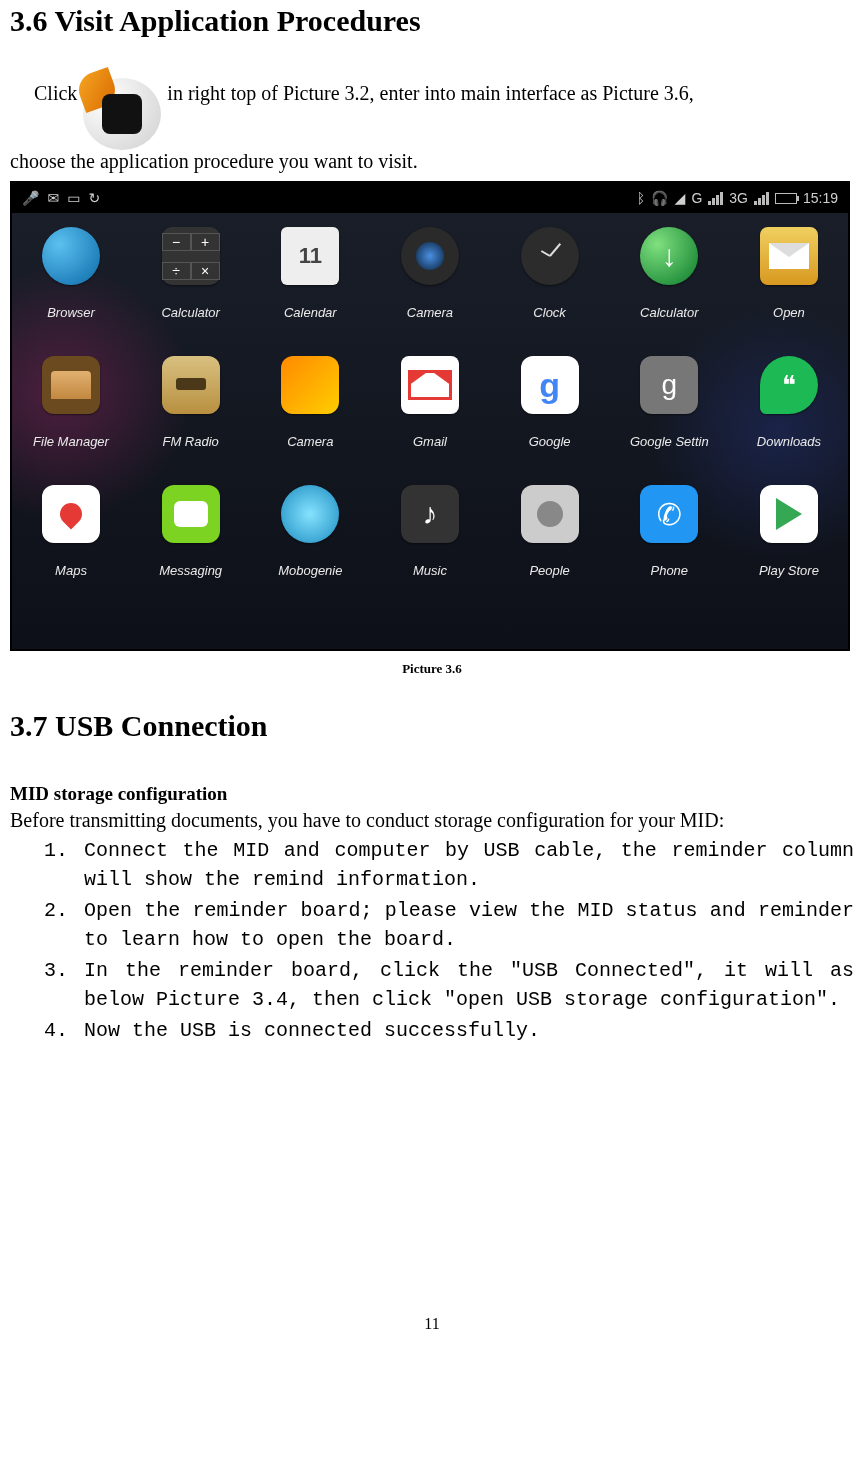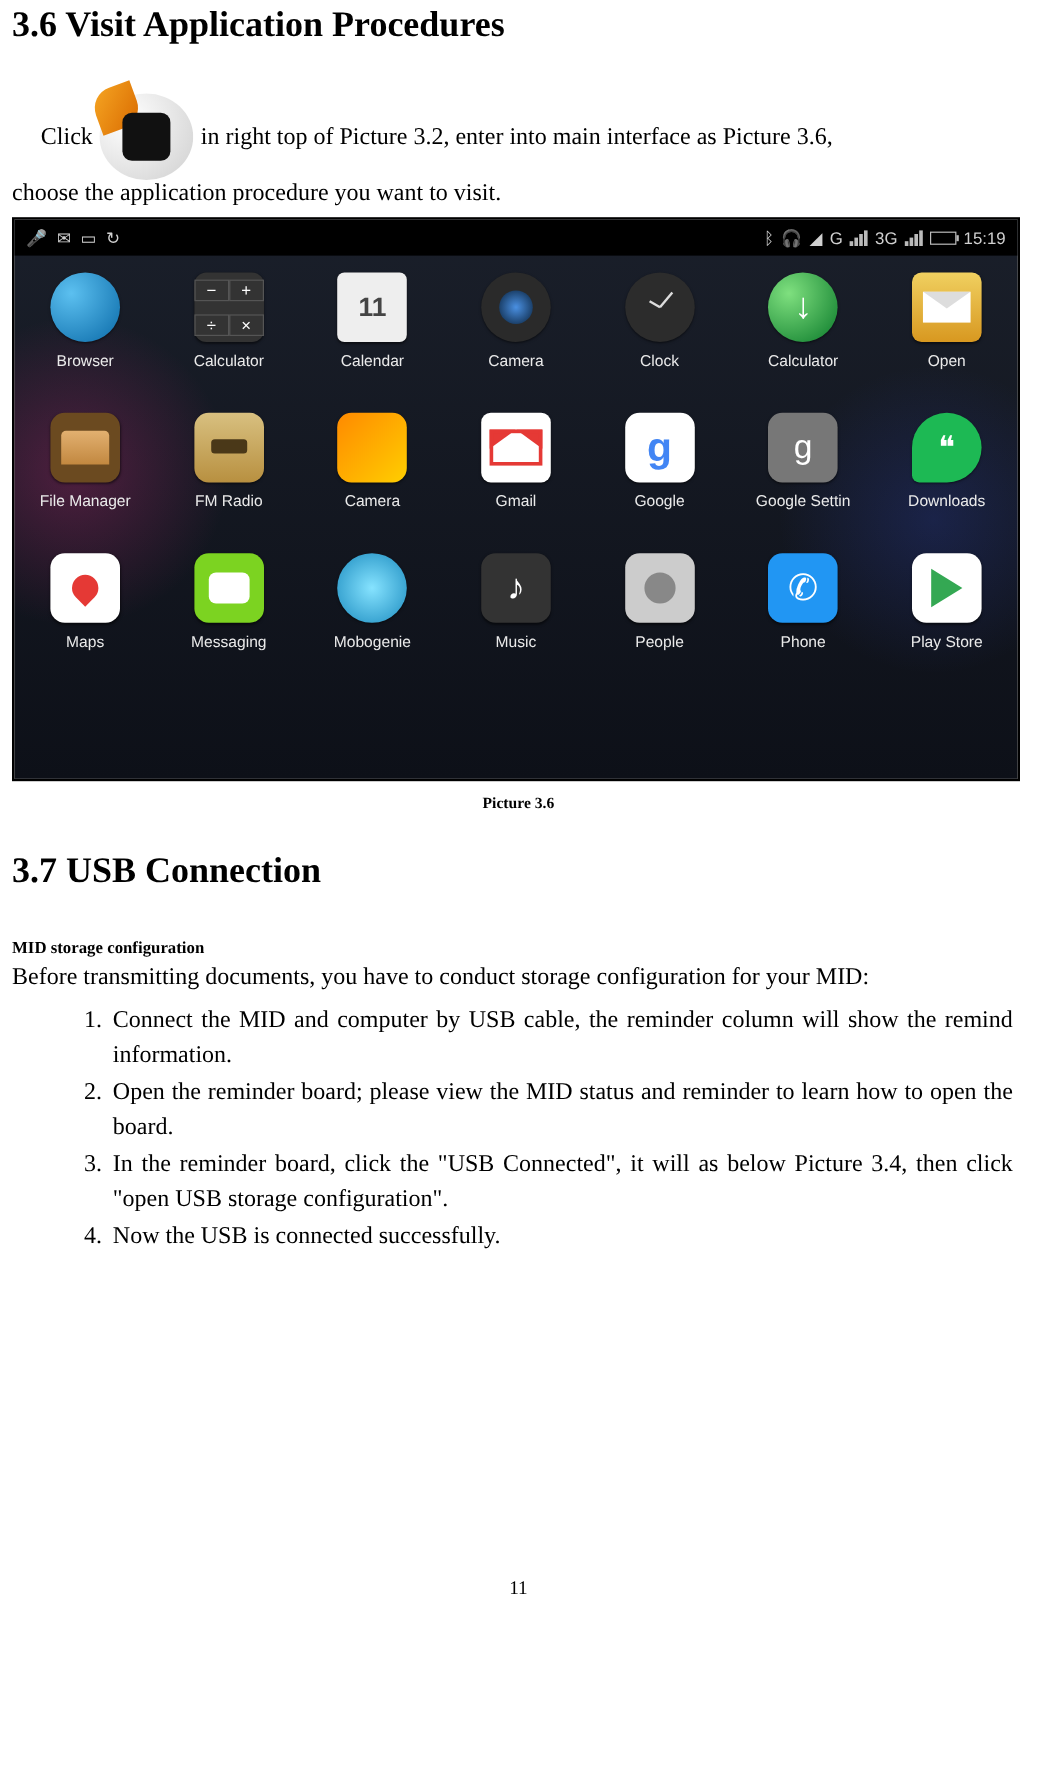--- a/index.html
+++ b/index.html
@@ -16,21 +16,21 @@
     box-sizing: border-box;
   }
   h2.section {
     font-family: "Times New Roman", Times, serif;
     font-size: 30px;
     font-weight: bold;
     margin: 4px 0 40px 0;
   }
   .intro-line {
     display: flex;
-    align-items: center;
+    align-items: flex-start;
     flex-wrap: wrap;
     margin-left: 24px;
     line-height: 1.5;
   }
   .intro-line .click-word {
     margin-right: 6px;
   }
   .apps-icon {
     width: 78px;
     height: 72px;
@@ -135,21 +135,21 @@
   .app {
     width: 102px;
     display: flex;
     flex-direction: column;
     align-items: center;
     color: #eaeaea;
     font-size: 13px;
     text-align: center;
     cursor: pointer;
   }
-  .app .label { margin-top: 8px; white-space: nowrap; overflow: hidden; text-overflow: ellipsis; width: 100%; }
+  .app .label { margin-top: 20px; white-space: nowrap; overflow: hidden; text-overflow: ellipsis; width: 100%; font-style: italic; }
   .ic {
     width: 58px; height: 58px; border-radius: 12px;
     display:flex; align-items:center; justify-content:center;
     font-size: 30px; color:#fff;
     box-shadow: 0 1px 2px rgba(0,0,0,0.5);
   }
 
   
   .ic-browser{ background: radial-gradient(circle at 30% 30%, #5cc0f0, #0a6aa8); border-radius:50%; }
   .ic-calculator{ background:#333; display:grid; grid-template-columns:1fr 1fr; border-radius:10px;}
@@ -189,30 +189,31 @@
   .ic-play{ background:#fff;}
   .ic-play-tri{width:0;height:0;border-top:16px solid transparent;border-bottom:16px solid transparent;border-left:26px solid;border-left-color:#34a853;position:relative;}
 
   .caption {
     text-align: center;
     font-weight: bold;
     font-size: 13px;
     margin: 10px 0 32px 0;
   }
   h3.subhead {
-    font-size: 14px;
+    font-size: 19px;
     font-weight: bold;
     margin: 0 0 4px 0;
   }
   .prelist {
     margin: 0 0 4px 0;
   }
   ol.steps {
-    margin: 10px;
+    margin: 0;
     padding-left: 70px;
+    font-family: Liberation Mono, monospace;
   }
   ol.steps li {
     text-align: justify;
     padding-left: 4px;
     margin-bottom: 2px;
     line-height: 1.45;
   }
   .page-num {
     text-align: center;
     font-size: 16px;

